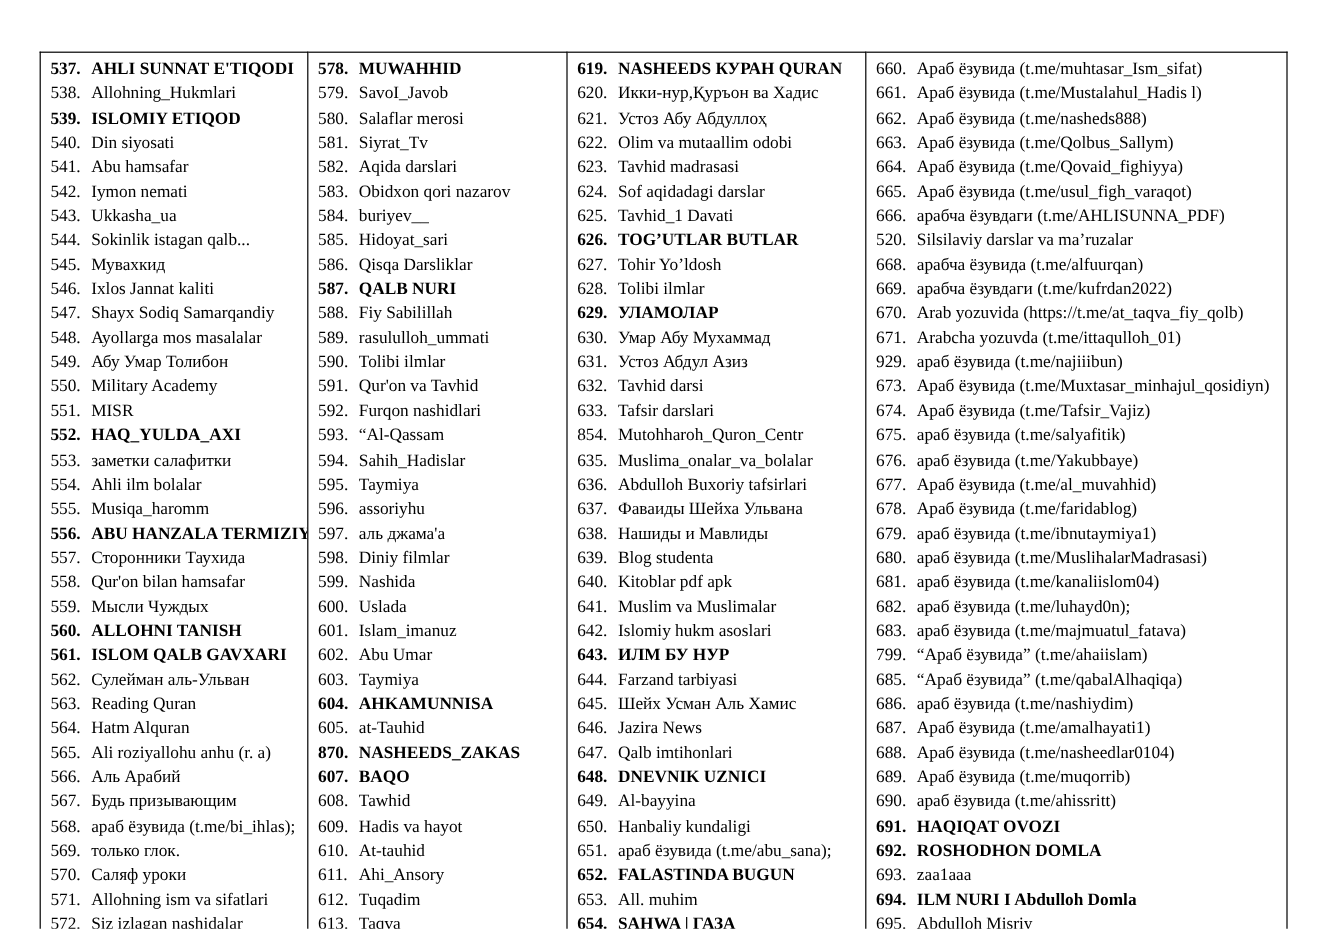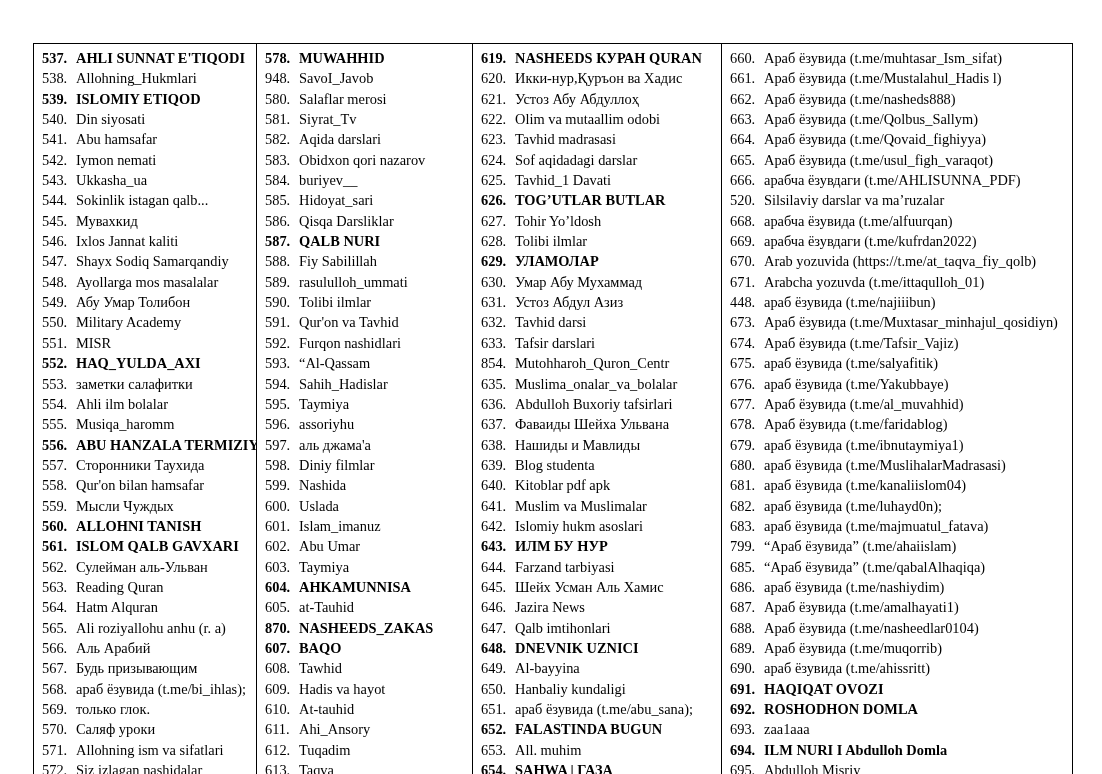--- a/index.html
+++ b/index.html
@@ -104,21 +104,21 @@
               <li class=""><span class="num">569.</span><span class="txt">только глок.</span></li>
               <li class=""><span class="num">570.</span><span class="txt">Саляф уроки</span></li>
               <li class=""><span class="num">571.</span><span class="txt">Allohning ism va sifatlari</span></li>
               <li class=""><span class="num">572.</span><span class="txt">Siz izlagan nashidalar</span></li>
               <li class=""><span class="num">573.</span><span class="txt">Haqiqat Izlab</span></li>
             </ul>
       </td>
       <td class="col c2">
         <ul class="entries">
               <li class="bold"><span class="num">578.</span><span class="txt">MUWAHHID</span></li>
-              <li class=""><span class="num">948.</span><span class="txt">SavoI_Javob</span></li>
+              <li class=""><span class="num">579.</span><span class="txt">SavoI_Javob</span></li>
               <li class=""><span class="num">580.</span><span class="txt">Salaflar merosi</span></li>
               <li class=""><span class="num">581.</span><span class="txt">Siyrat_Tv</span></li>
               <li class=""><span class="num">582.</span><span class="txt">Aqida darslari</span></li>
               <li class=""><span class="num">583.</span><span class="txt">Obidxon qori nazarov</span></li>
               <li class=""><span class="num">584.</span><span class="txt">buriyev__</span></li>
               <li class=""><span class="num">585.</span><span class="txt">Hidoyat_sari</span></li>
               <li class=""><span class="num">586.</span><span class="txt">Qisqa Darsliklar</span></li>
               <li class="bold"><span class="num">587.</span><span class="txt">QALB NURI</span></li>
               <li class=""><span class="num">588.</span><span class="txt">Fiy Sabilillah</span></li>
               <li class=""><span class="num">589.</span><span class="txt">rasululloh_ummati</span></li>
@@ -197,21 +197,21 @@
               <li class=""><span class="num">662.</span><span class="txt">Араб ёзувида (t.me/nasheds888)</span></li>
               <li class=""><span class="num">663.</span><span class="txt">Араб ёзувида (t.me/Qolbus_Sallym)</span></li>
               <li class=""><span class="num">664.</span><span class="txt">Араб ёзувида (t.me/Qovaid_fighiyya)</span></li>
               <li class=""><span class="num">665.</span><span class="txt">Араб ёзувида (t.me/usul_figh_varaqot)</span></li>
               <li class=""><span class="num">666.</span><span class="txt">арабча ёзувдаги (t.me/AHLISUNNA_PDF)</span></li>
               <li class=""><span class="num">520.</span><span class="txt">Silsilaviy darslar va ma’ruzalar</span></li>
               <li class=""><span class="num">668.</span><span class="txt">арабча ёзувида (t.me/alfuurqan)</span></li>
               <li class=""><span class="num">669.</span><span class="txt">арабча ёзувдаги (t.me/kufrdan2022)</span></li>
               <li class=""><span class="num">670.</span><span class="txt">Arab yozuvida (https://t.me/at_taqva_fiy_qolb)</span></li>
               <li class=""><span class="num">671.</span><span class="txt">Arabcha yozuvda (t.me/ittaqulloh_01)</span></li>
-              <li class=""><span class="num">448.</span><span class="txt">араб ёзувида (t.me/najiiibun)</span></li>
+              <li class=""><span class="num">929.</span><span class="txt">араб ёзувида (t.me/najiiibun)</span></li>
               <li class=""><span class="num">673.</span><span class="txt">Араб ёзувида (t.me/Muxtasar_minhajul_qosidiyn)</span></li>
               <li class=""><span class="num">674.</span><span class="txt">Араб ёзувида (t.me/Tafsir_Vajiz)</span></li>
               <li class=""><span class="num">675.</span><span class="txt">араб ёзувида (t.me/salyafitik)</span></li>
               <li class=""><span class="num">676.</span><span class="txt">араб ёзувида (t.me/Yakubbaye)</span></li>
               <li class=""><span class="num">677.</span><span class="txt">Араб ёзувида (t.me/al_muvahhid)</span></li>
               <li class=""><span class="num">678.</span><span class="txt">Араб ёзувида (t.me/faridablog)</span></li>
               <li class=""><span class="num">679.</span><span class="txt">араб ёзувида (t.me/ibnutaymiya1)</span></li>
               <li class=""><span class="num">680.</span><span class="txt">араб ёзувида (t.me/MuslihalarMadrasasi)</span></li>
               <li class=""><span class="num">681.</span><span class="txt">араб ёзувида (t.me/kanaliislom04)</span></li>
               <li class=""><span class="num">682.</span><span class="txt">араб ёзувида (t.me/luhayd0n);</span></li>

